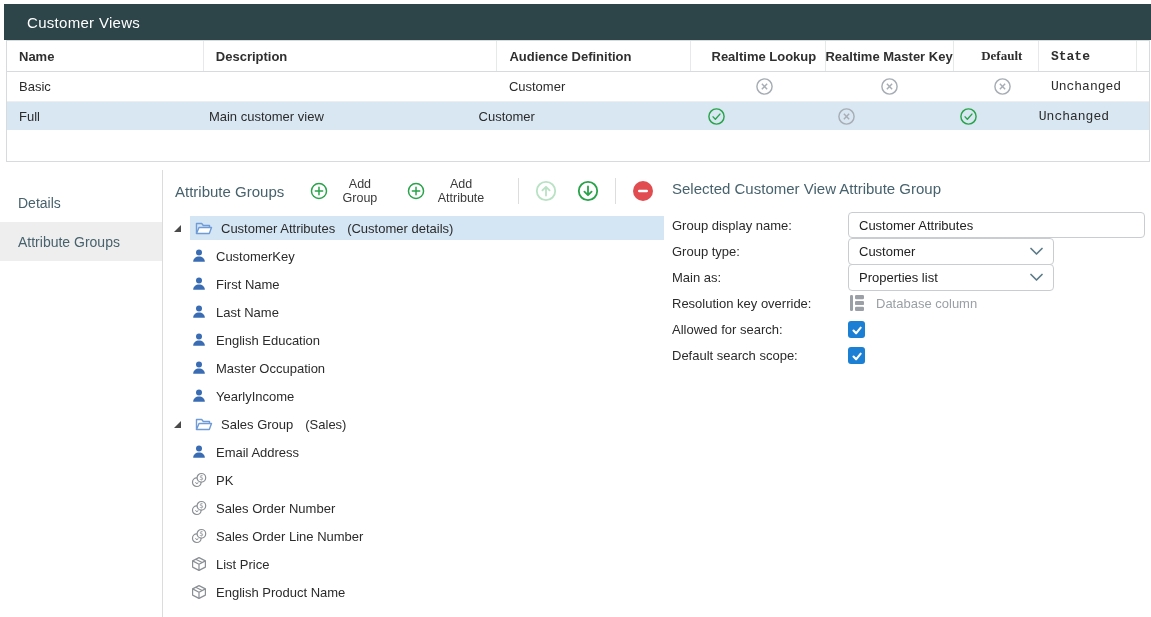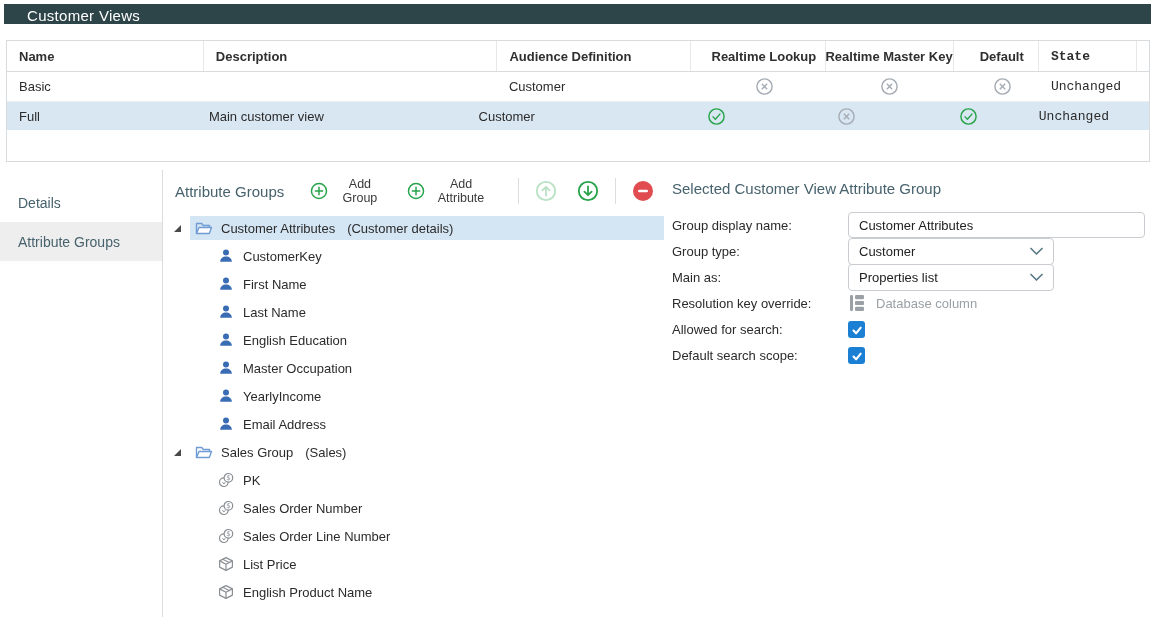--- a/index.html
+++ b/index.html
@@ -1,38 +1,38 @@
 <!DOCTYPE html>
 <html><head>
 <meta charset="utf-8">
 <style>
   * { margin:0; padding:0; box-sizing:border-box; }
   html,body { background:#fff; }
   body { font-family:"Liberation Sans", sans-serif; }
   .app { position:relative; width:1151px; height:617px; background:#fff; overflow:hidden; font-size:13px; color:#2b2b2b; }
 
   
-  .titlebar { position:absolute; left:4px; top:4px; right:0; height:20px; background:#2d4449;
-              display:flex; align-items:flex-end; padding-left:23px; }
+  .titlebar { position:absolute; left:4px; top:4px; right:0; height:36px; background:#2d4449;
+              display:flex; align-items:center; padding-left:23px; }
   .titlebar span { color:#fff; font-size:15px; letter-spacing:.3px; font-weight:500; }
 
   
   .views-table { position:absolute; left:6px; top:40px; width:1144px; height:122px;
                  border:1px solid #d7dbde; background:#fff; }
   .trow { display:flex; align-items:stretch; }
   .thead { height:31px; border-bottom:1px solid #d7dbde; font-weight:bold; color:#2f2f2f; }
   .thead .tcell + .tcell { border-left:1px solid #e6e8ea; }
   .tbody-row { height:29px; cursor:default; }
   .tbody-row + .tbody-row { border-top:1px solid #eceef0; }
   .tbody-row.selected { background:#d9e7f3;gap:28px; }
   .tcell { display:flex; align-items:center; padding-left:12px; overflow:hidden; white-space:nowrap; }
   .c-name{width:200px;} .c-desc{width:300px;} .c-aud{width:198px;}
   .c-look{width:137px;justify-content:center;padding-left:12px;}
   .c-mkey{width:131px;justify-content:center;padding-left:0;}
-  .c-def{width:87px;justify-content:center;padding-left:12px;}
+  .c-def{width:87px;justify-content:center;padding-left:12px;font-family:Liberation Serif, serif;}
   .c-state{width:100px;font-family:Liberation Mono, monospace;} .c-fill{flex:1;}
   .status-icon{width:19px;height:19px;display:block;}
 
   
   .sidebar { position:absolute; left:0; top:170px; bottom:0; width:163px; border-right:1px solid #dcdcdc; }
   .side-item { height:39px; display:flex; align-items:center; padding-left:18px;
                font-size:14px; color:#47626d; cursor:pointer; }
   .side-item:first-child { margin-top:13px; }
   .side-item.selected { background:#eeeeee; }
 
@@ -43,21 +43,21 @@
   .tool-btn { display:flex; align-items:center; gap:7px; background:none; border:none; cursor:pointer;
               font-family:inherit; font-size:12.5px; font-weight:500; color:#3a3a3a; padding:0; margin-right:22px; }
   .icon-btn { background:none; border:none; padding:0; cursor:pointer; display:flex; align-items:center; margin:0 10px; }
   .tb-divider { width:1px; height:26px; background:#ddd; margin:0 6px; }
   .tree { margin-top:2px; }
   .tree-row { height:28px; display:flex; align-items:center; cursor:pointer; }
   .tw { width:18px; display:flex; justify-content:flex-start; align-items:center; margin-left:8px; flex:none; }
   .row-body { display:flex; align-items:center; gap:8px; flex:1; height:24px; padding-left:5px; }
   .tree-row.lvl1 .row-body { padding-left:0; }
   .tree-row.lvl1 .tw { visibility:hidden; }
-  .tree-row.lvl1 { padding-left:27px; }
+  .tree-row.lvl1 { }
   .tree-row.selected .row-body { background:#d4e5f4; }
   .tree-label { white-space:nowrap; }
   .tree-suffix { white-space:nowrap; margin-left:4px; }
   .tico { width:18px; height:16px; display:block; flex:none; }
 
   
   .form-panel { position:absolute; left:672px; top:180px; right:6px; }
   .form-title { font-size:15px; color:#47626d; }
   .form-grid { display:grid; grid-template-columns:176px 1fr; margin-top:15px; align-items:center; }
   .f-label { font-size:13px; color:#2b2b2b; height:26px; display:flex; align-items:center; }
@@ -312,49 +312,49 @@
       <div class="tree-row lvl1">
         <span class="tw"></span>
         <span class="row-body">
           <svg class="tico" viewBox="0 0 16 16">
               <use href="#i-person"></use>
             </svg>
           <span class="tree-label">YearlyIncome</span>
         </span>
       </div>
 
-      <div class="tree-row lvl1">
-        <span class="tw"></span>
-        <span class="row-body">
-          <svg class="tico" viewBox="0 0 16 16">
-              <use href="#i-person"></use>
-            </svg>
-          <span class="tree-label">Email Address</span>
-        </span>
-      </div>
-
       <div class="tree-row">
         <span class="tw">
             <svg width="11" height="11" viewBox="0 0 11 11">
               <use href="#i-expander"></use>
             </svg>
           </span>
         <span class="row-body">
           <svg class="tico" viewBox="0 0 18 14">
               <use href="#i-folder"></use>
             </svg>
           <span class="tree-label">Sales Group</span>
           <span class="tree-suffix">(Sales)</span>
         </span>
       </div>
 
       <div class="tree-row lvl1">
         <span class="tw"></span>
         <span class="row-body">
           <svg class="tico" viewBox="0 0 16 16">
+              <use href="#i-person"></use>
+            </svg>
+          <span class="tree-label">Email Address</span>
+        </span>
+      </div>
+
+      <div class="tree-row lvl1">
+        <span class="tw"></span>
+        <span class="row-body">
+          <svg class="tico" viewBox="0 0 16 16">
               <use href="#i-coins"></use>
             </svg>
           <span class="tree-label">PK</span>
         </span>
       </div>
 
       <div class="tree-row lvl1">
         <span class="tw"></span>
         <span class="row-body">
           <svg class="tico" viewBox="0 0 16 16">

